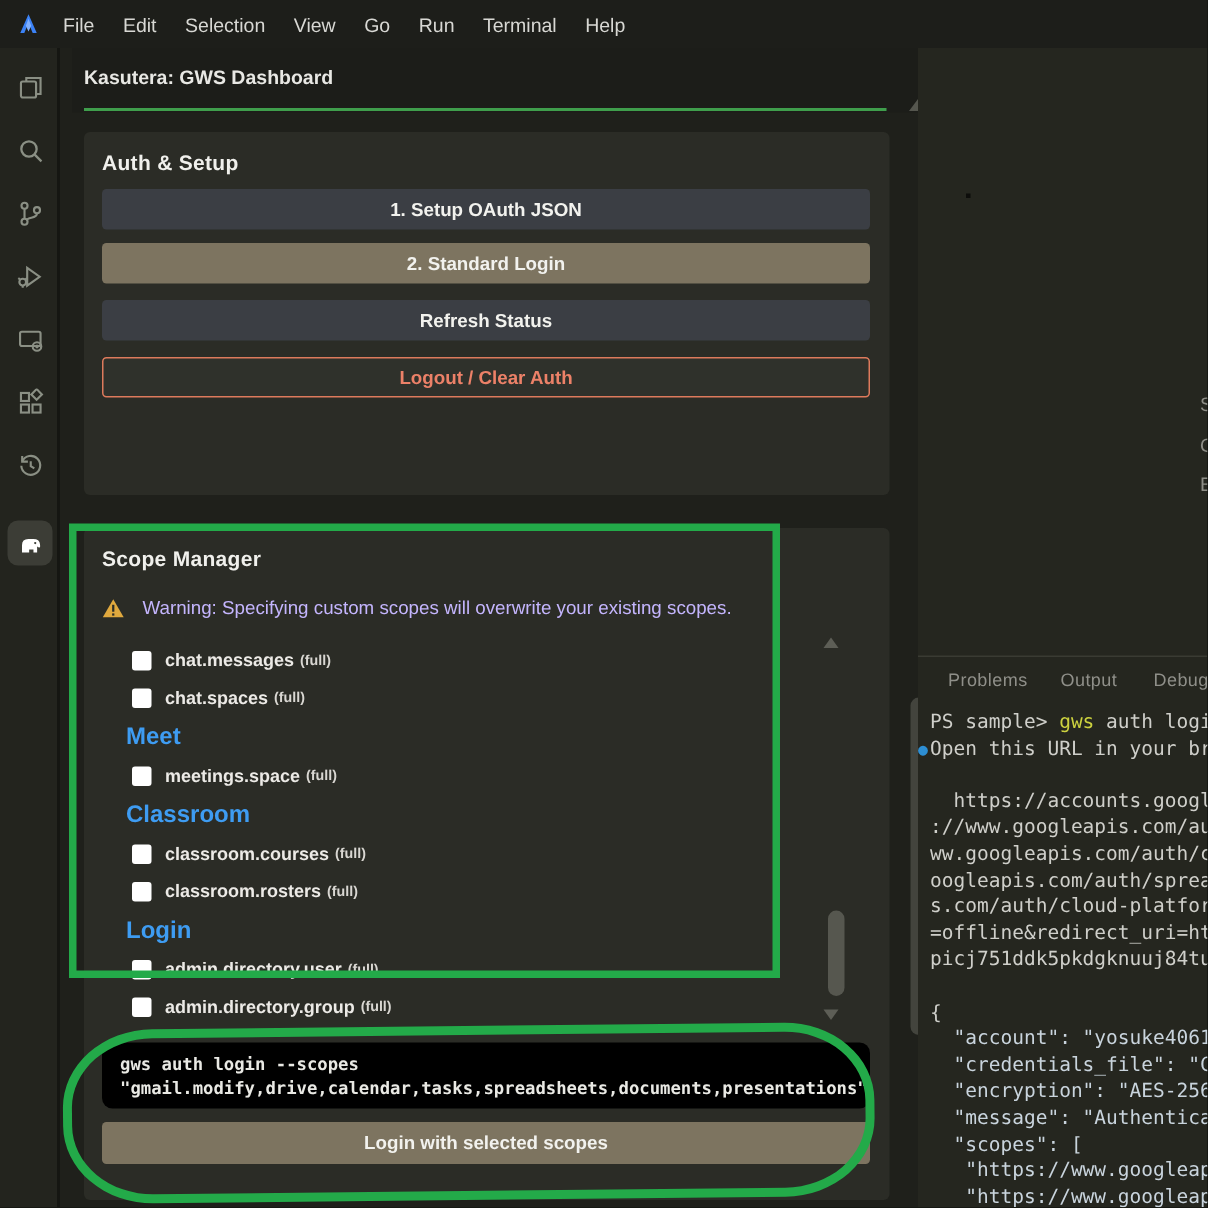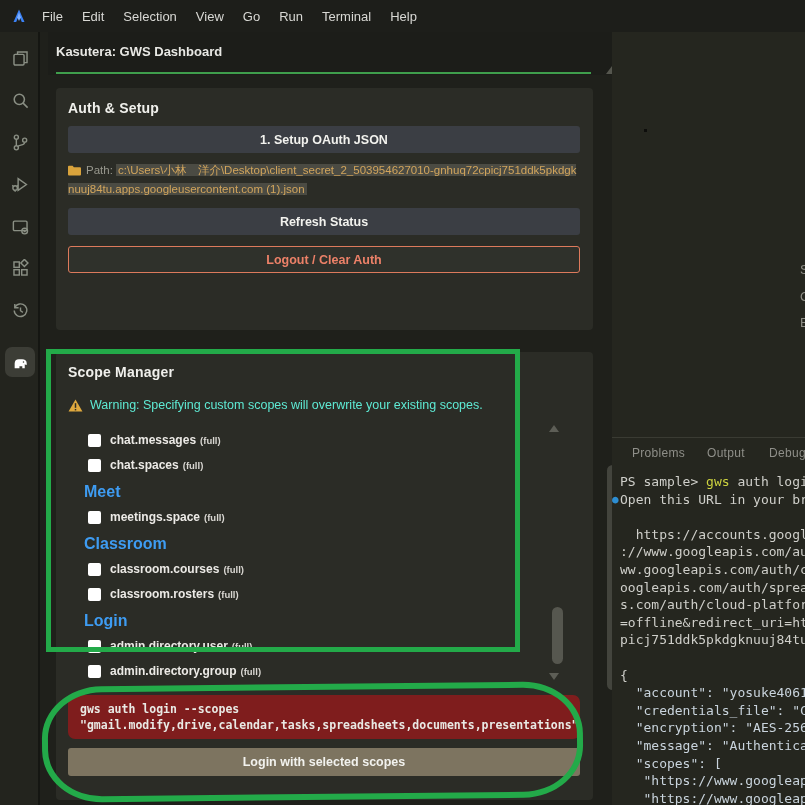--- a/index.html
+++ b/index.html
@@ -42,36 +42,36 @@
     font-size:12.5px; font-weight:700; color:#f2f2ee; display:flex; align-items:center; justify-content:center;
     cursor:pointer; }
   .btn-dark  { background:#3b3e44; }
   .btn-khaki { background:#7d7460; }
   .btn-logout { background:#2f312b; border:1px solid #dd7a5c; color:#ec8168; }
   .mt10 { margin-top:10px; } .mt9 { margin-top:9px; } .mt11 { margin-top:11px; }
   .path-row { margin-top:9px; font-size:11.5px; line-height:16.5px; color:#98988e; word-break:break-all; }
   .path-chip { background:#4b4b43; color:#d2a55c; padding:0 2px; }
   .folder-ic { display:inline-block; vertical-align:-2px; margin-right:5px; }
   
-  .warn-row { margin-top:18px; display:flex; align-items:center; gap:7px;
-    font-size:12.5px; color:#5eead4; }
+  .warn-row { margin-top:18px; display:flex; align-items:center; gap:12px;
+    font-size:12.5px; color:#c4b5fd; }
   .scope-list { position:relative; margin-top:10px; height:264px; padding-left:16px; overflow:hidden; }
   .scope-row { display:flex; align-items:center; margin:11px 0 0 4px; height:14px; }
   .scope-row.t-group { margin:13px 0 2px 0; }
   .group-label { font-size:16px; font-weight:700; color:#3e9cf2; }
   .cb { width:13px; height:13px; background:#ffffff; border-radius:2px; margin-right:9px; flex:0 0 13px; cursor:pointer; }
   .scope-label { font-size:12px; font-weight:600; color:#eceae6; }
   .scope-suffix { font-size:9.5px; font-weight:600; color:#d9d7d2; margin-left:4px; }
   .inner-scroll-up { position:absolute; right:21px; top:3px; width:0; height:0;
     border-left:5px solid transparent; border-right:5px solid transparent; border-bottom:7px solid #5d5e56; }
   .inner-scroll-down { position:absolute; right:21px; bottom:6px; width:0; height:0;
     border-left:5px solid transparent; border-right:5px solid transparent; border-top:7px solid #5d5e56; }
   .inner-scroll-thumb { position:absolute; right:17px; top:185px; width:11px; height:57px;
     background:#56574f; border-radius:6px; }
-  .code-block { margin-top:9px; background:#7f1d1d; border-radius:7px; padding:6px 12px;
+  .code-block { margin-top:9px; background:#000000; border-radius:7px; padding:6px 12px;
     font-family:"DejaVu Sans Mono", monospace; font-size:11.5px; font-weight:700;
     line-height:16px; color:#e9e9e4; white-space:nowrap; overflow:hidden; }
   .btn-login { margin-top:9px; height:28px; }
   
   .anno-rect { position:absolute; left:46px; top:349px; width:474px; height:303px;
     border:5px solid #23aa49; z-index:20; pointer-events:none; }
   .anno-ellipse { position:absolute; left:42px; top:684px; width:541px; height:116px;
     border:6px solid #23aa49; border-radius:60px / 52px; transform:rotate(-0.6deg);
     z-index:20; pointer-events:none; }
   
@@ -181,28 +181,21 @@
     <div class="tabstrip">
       <div class="tab-title">Kasutera: GWS Dashboard</div>
       <div class="tab-underline" style="background:#3f9e4c"></div>
     </div>
     <div class="outer-scroll-up"></div>
     <div class="outer-scroll-thumb"></div>
 
     <div class="card card-auth">
       <h2>Auth &amp; Setup</h2>
       <button class="btn btn-dark mt10">1. Setup OAuth JSON</button>
-      <div class="path-row">
-        <span class="folder-ic">
-          <svg width="13" height="11" viewBox="0 0 14 11">
-            <path fill="#d9a33c" d="M0,1.5 Q0,0.5 1,0.5 L5,0.5 L6.3,2 L13,2 Q14,2 14,3 L14,9.8 Q14,10.8 13,10.8 L1,10.8 Q0,10.8 0,9.8 Z"></path>
-          </svg>
-        </span><span>Path:</span>
-        <span class="path-chip">c:\Users\小林　洋介\Desktop\client_secret_2_503954627010-gnhuq72cpicj751ddk5pkdgknuuj84tu.apps.googleusercontent.com (1).json</span>
-      </div>
+      <button class="btn btn-khaki mt9">2. Standard Login</button>
       <button class="btn btn-dark mt11">Refresh Status</button>
       <button class="btn btn-logout mt11">Logout / Clear Auth</button>
     </div>
 
     <div class="card card-scope">
       <h2>Scope Manager</h2>
       <div class="warn-row">
         <svg width="15" height="13" viewBox="0 0 16 14">
           <path fill="#e0a93e" d="M8,0.5 L15.5,13.5 L0.5,13.5 Z"></path>
           <rect x="7.2" y="4.5" width="1.6" height="5" fill="#2b2c26"></rect>

